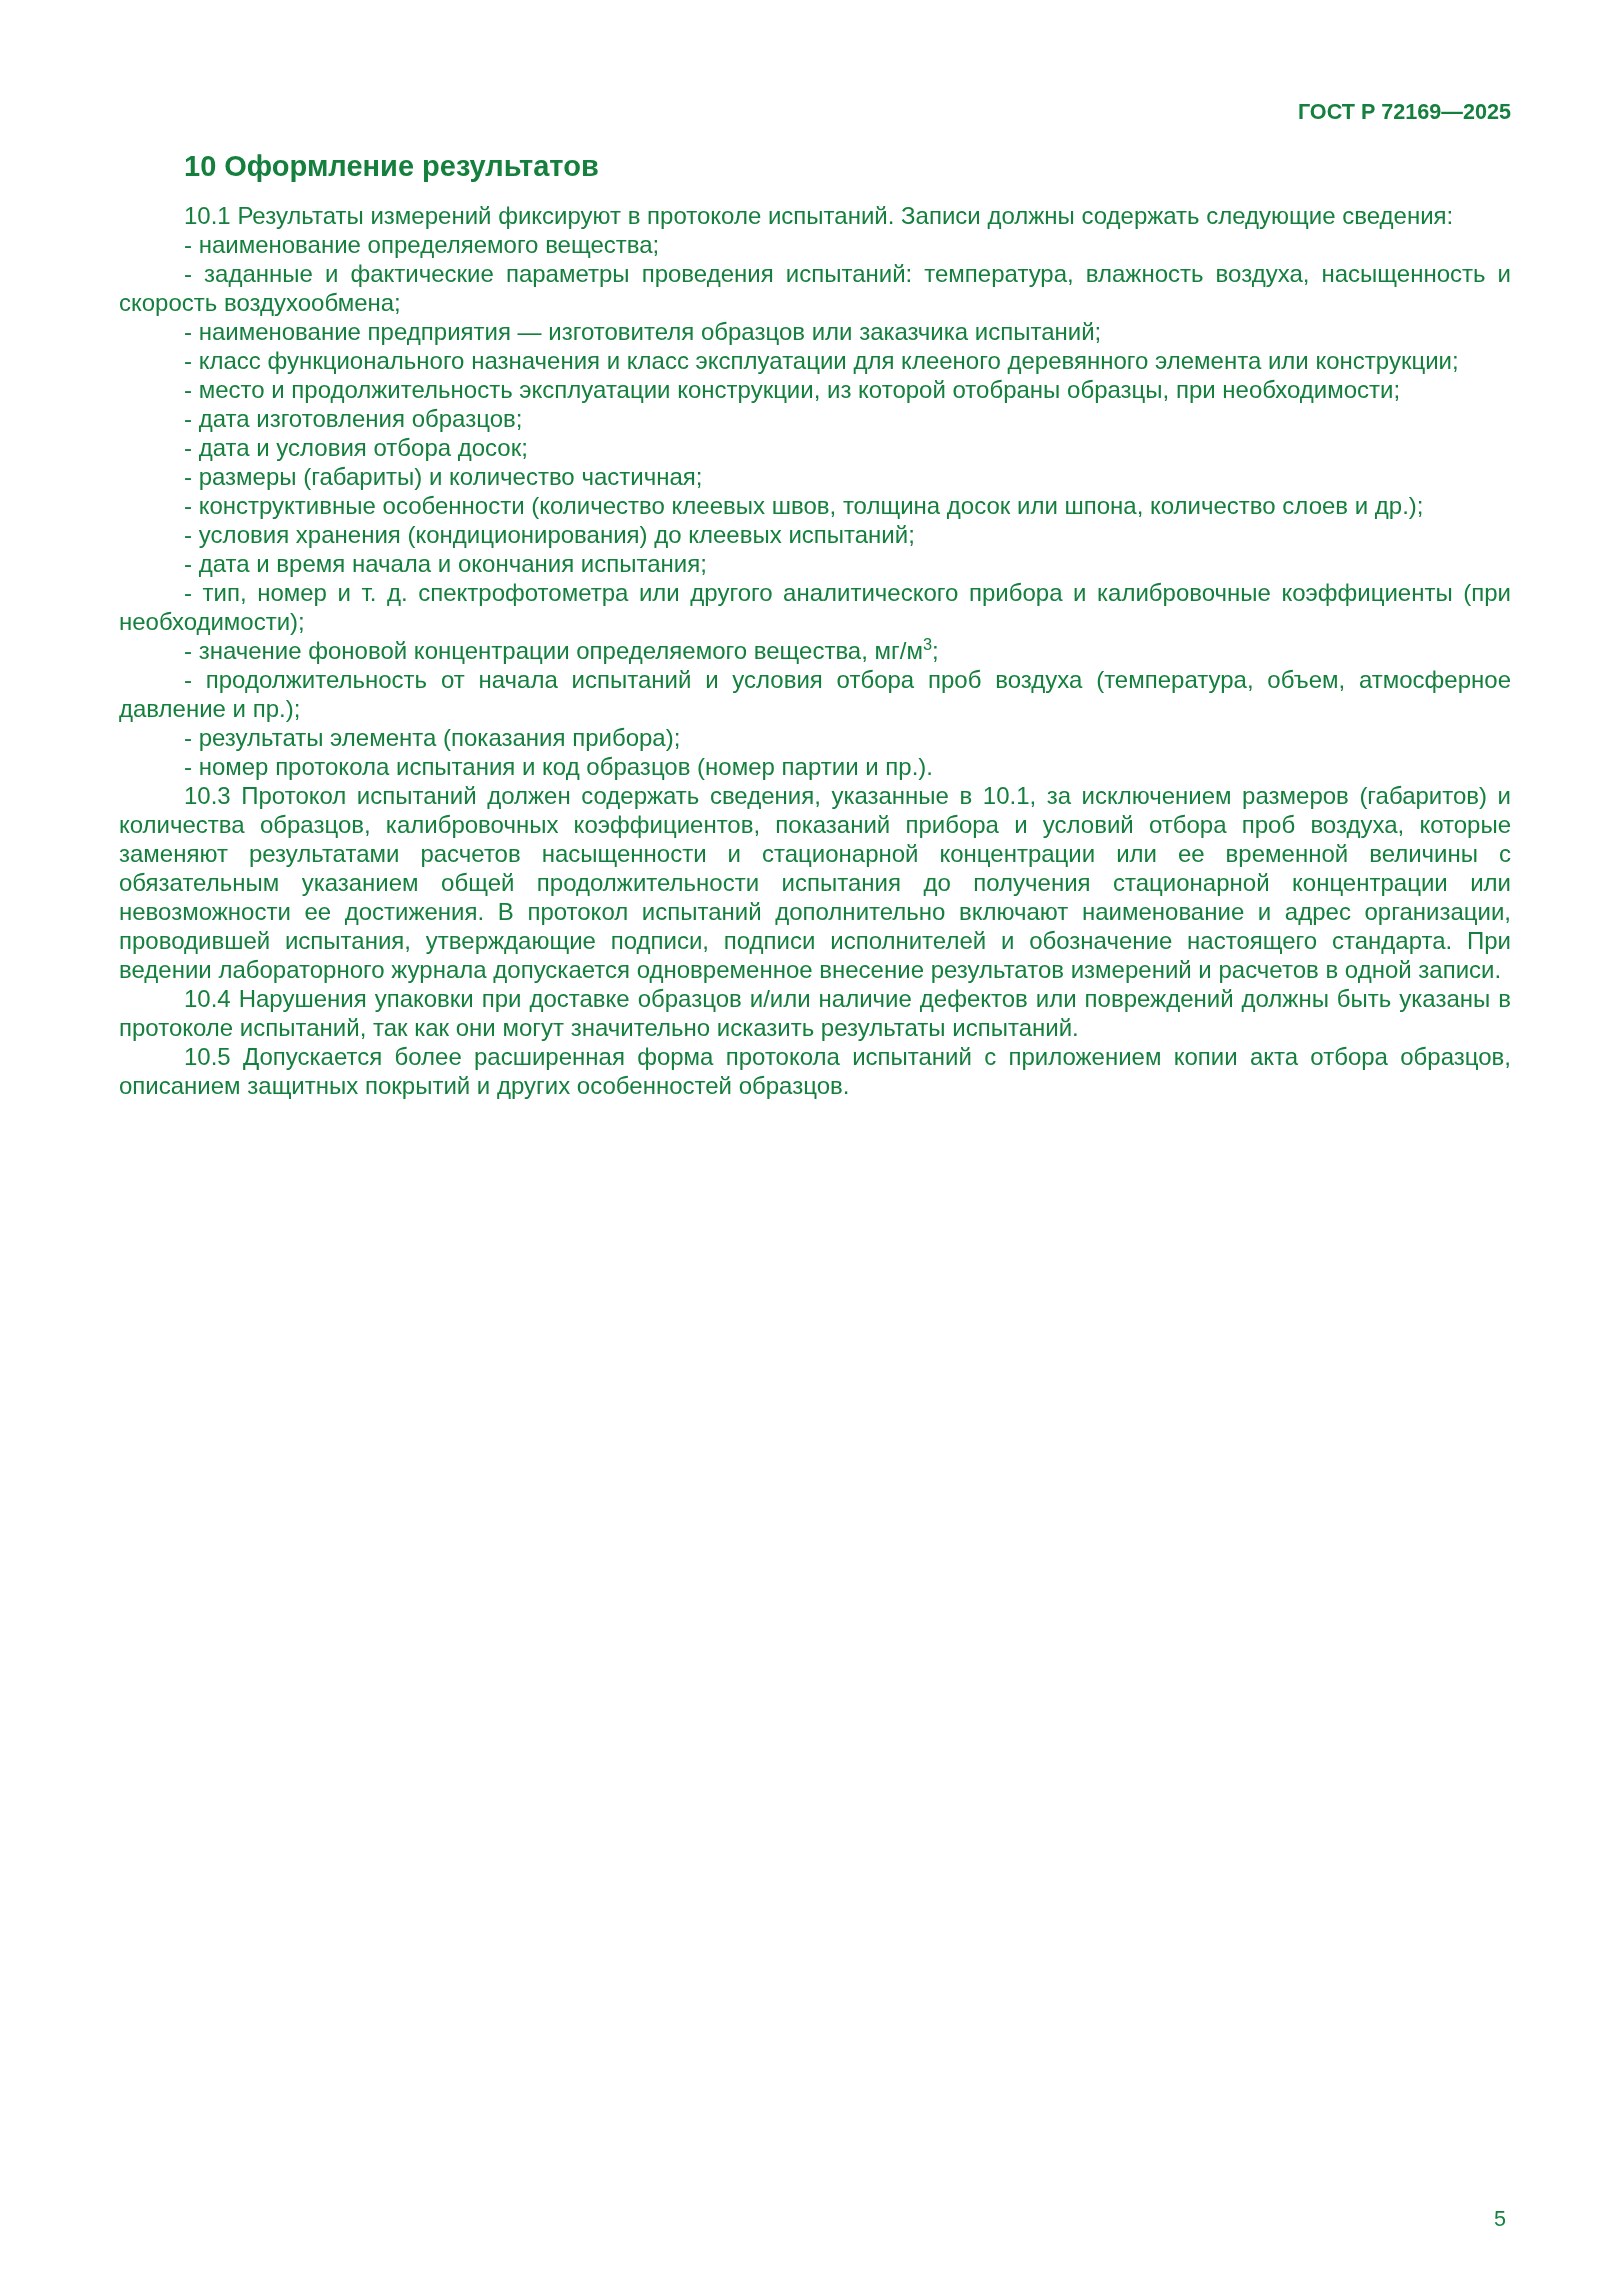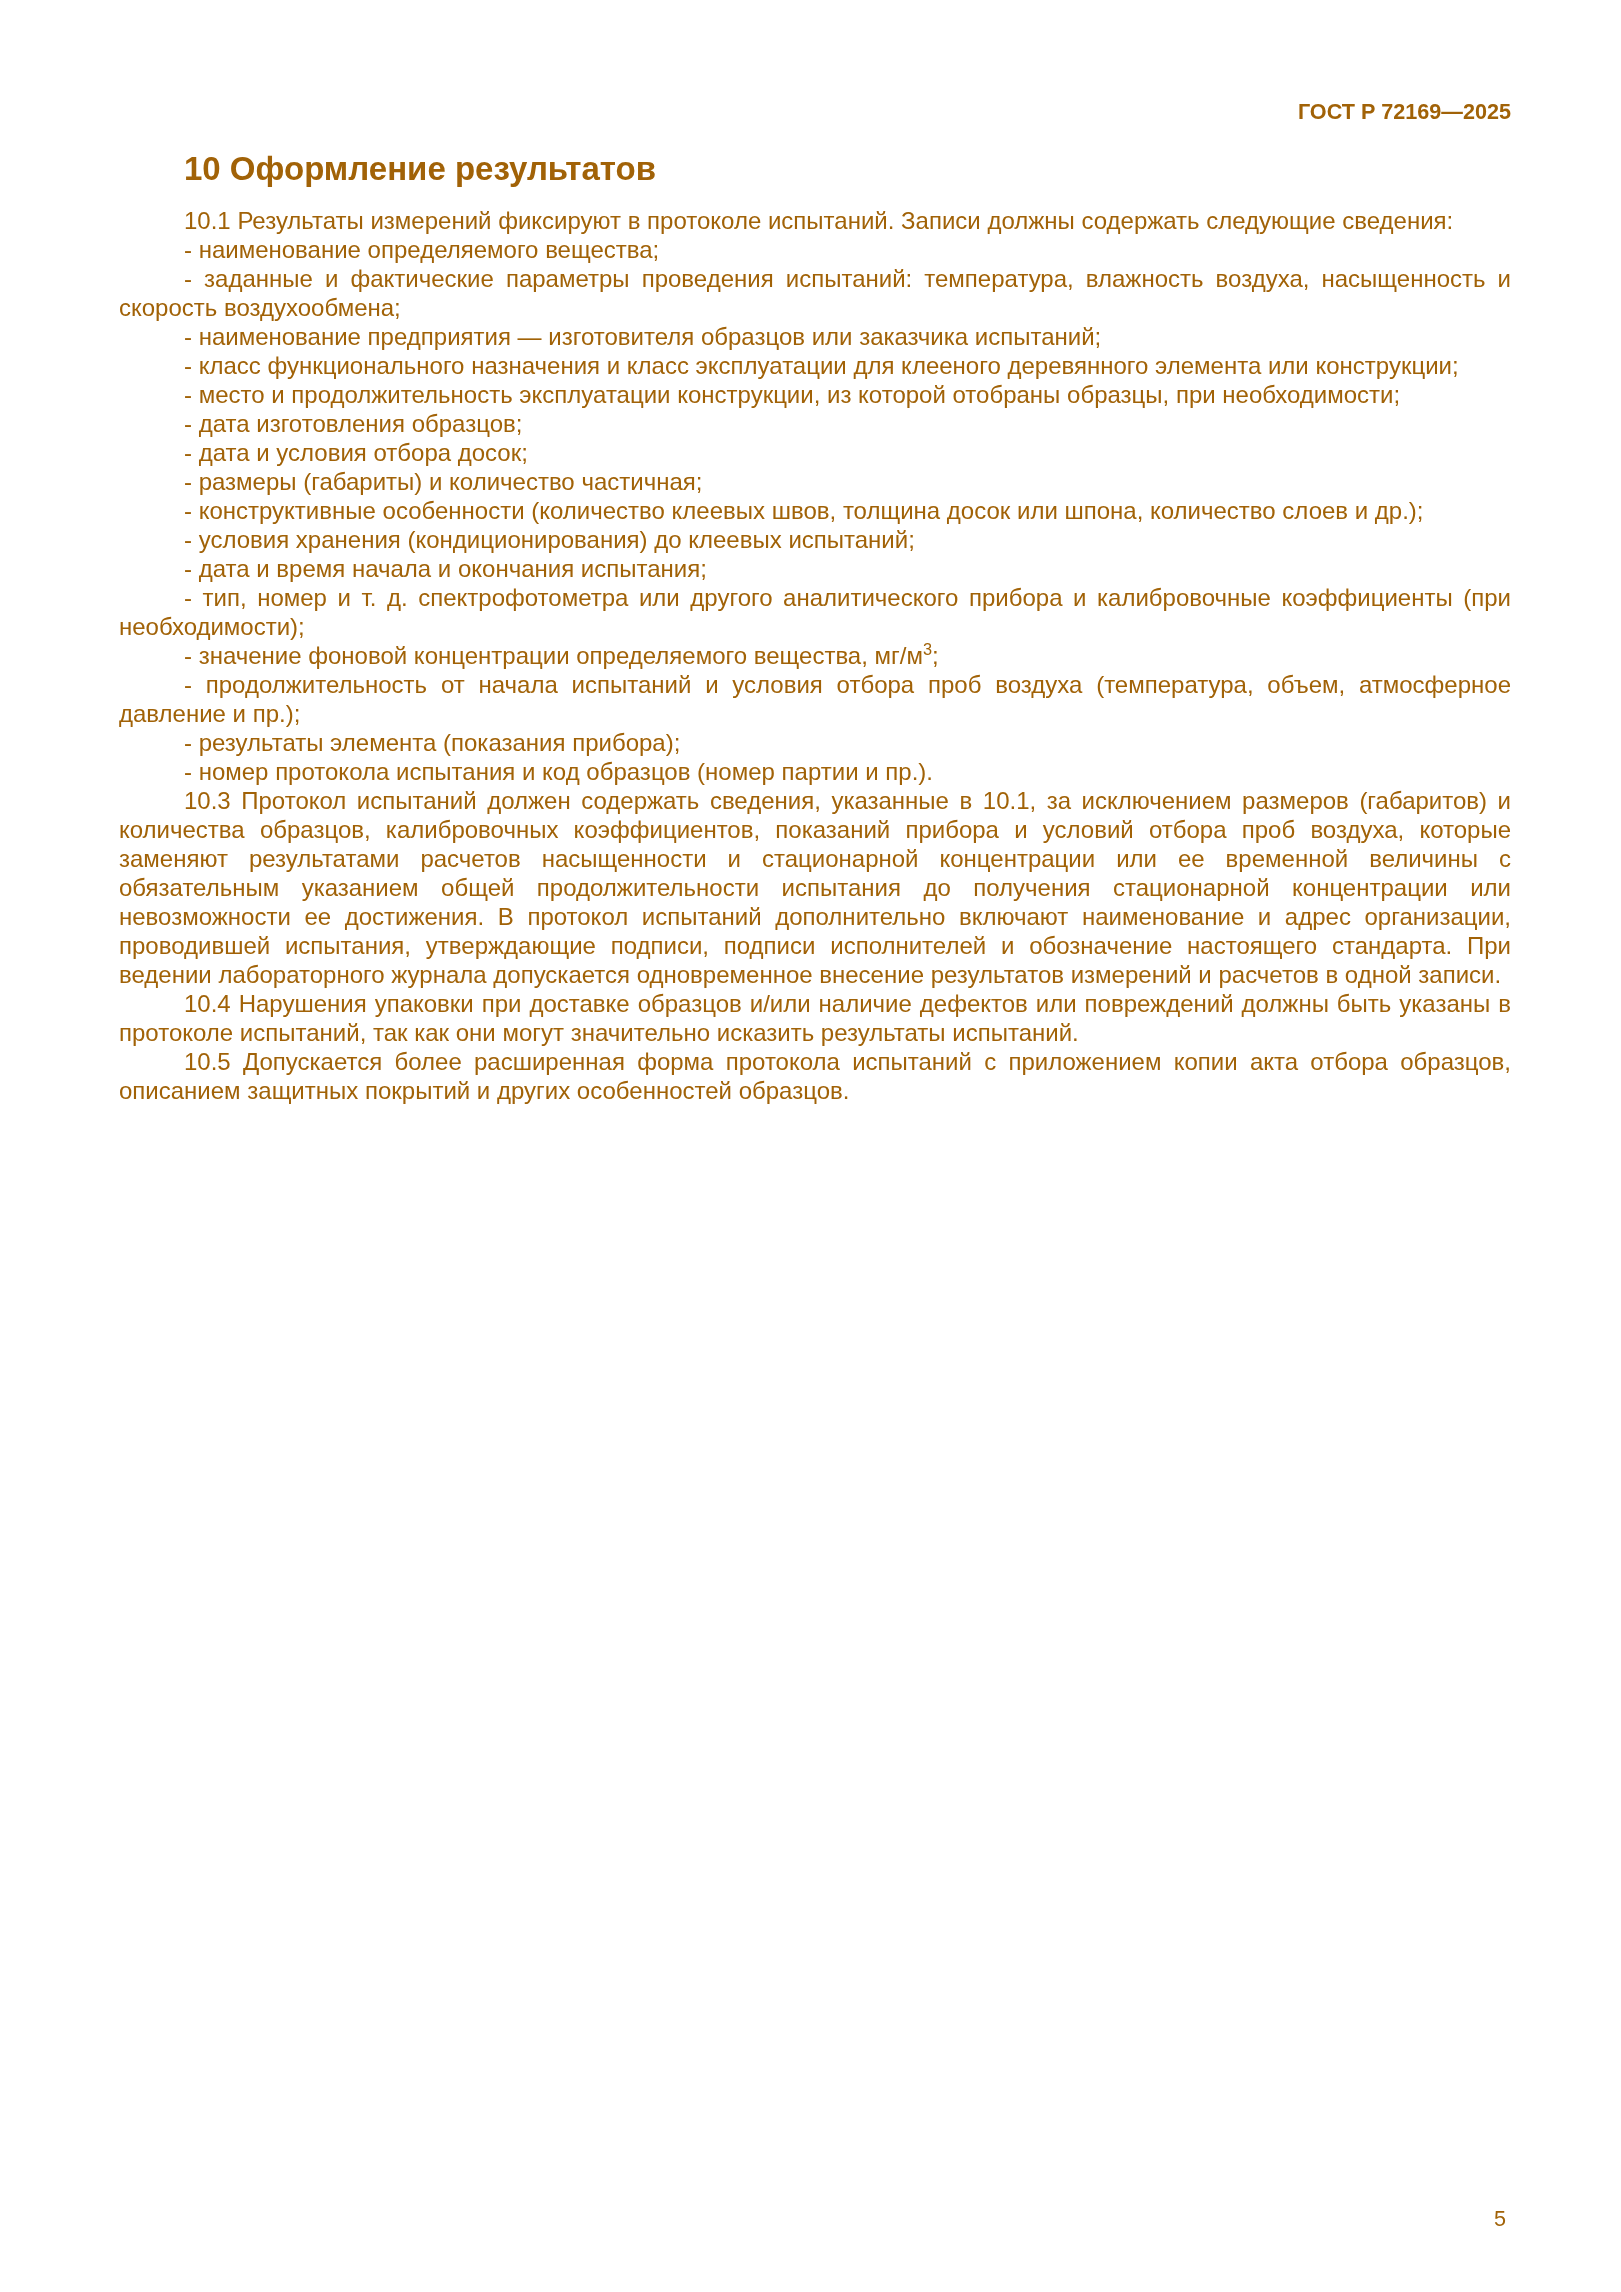--- a/index.html
+++ b/index.html
@@ -4,37 +4,37 @@
 <style>
   * { margin: 0; padding: 0; box-sizing: border-box; }
   html, body { background: #e9e9e9; }
   .page {
     position: relative;
     width: 1621px;
     height: 2293px;
     background: #ffffff;
     margin: 0 auto;
     font-family: "Liberation Sans", sans-serif;
-    color: #a16207;
+    color: #15803d;
     overflow: hidden;
   }
   .content {
     position: absolute;
     left: 119px;
     top: 99px;
     width: 1392px;
   }
   .doc-header {
     text-align: right;
     font-weight: 700;
     font-size: 21.6px;
     line-height: 25.5px;
   }
   .section-heading {
-    font-size: 33px;
+    font-size: 29px;
     font-weight: 700;
     margin: 25.5px 0 17.6px 65px;
   }
   p.body {
     font-size: 24px;
     line-height: 29px;
     text-align: justify;
     text-indent: 65px;
     hyphens: auto;
   }

